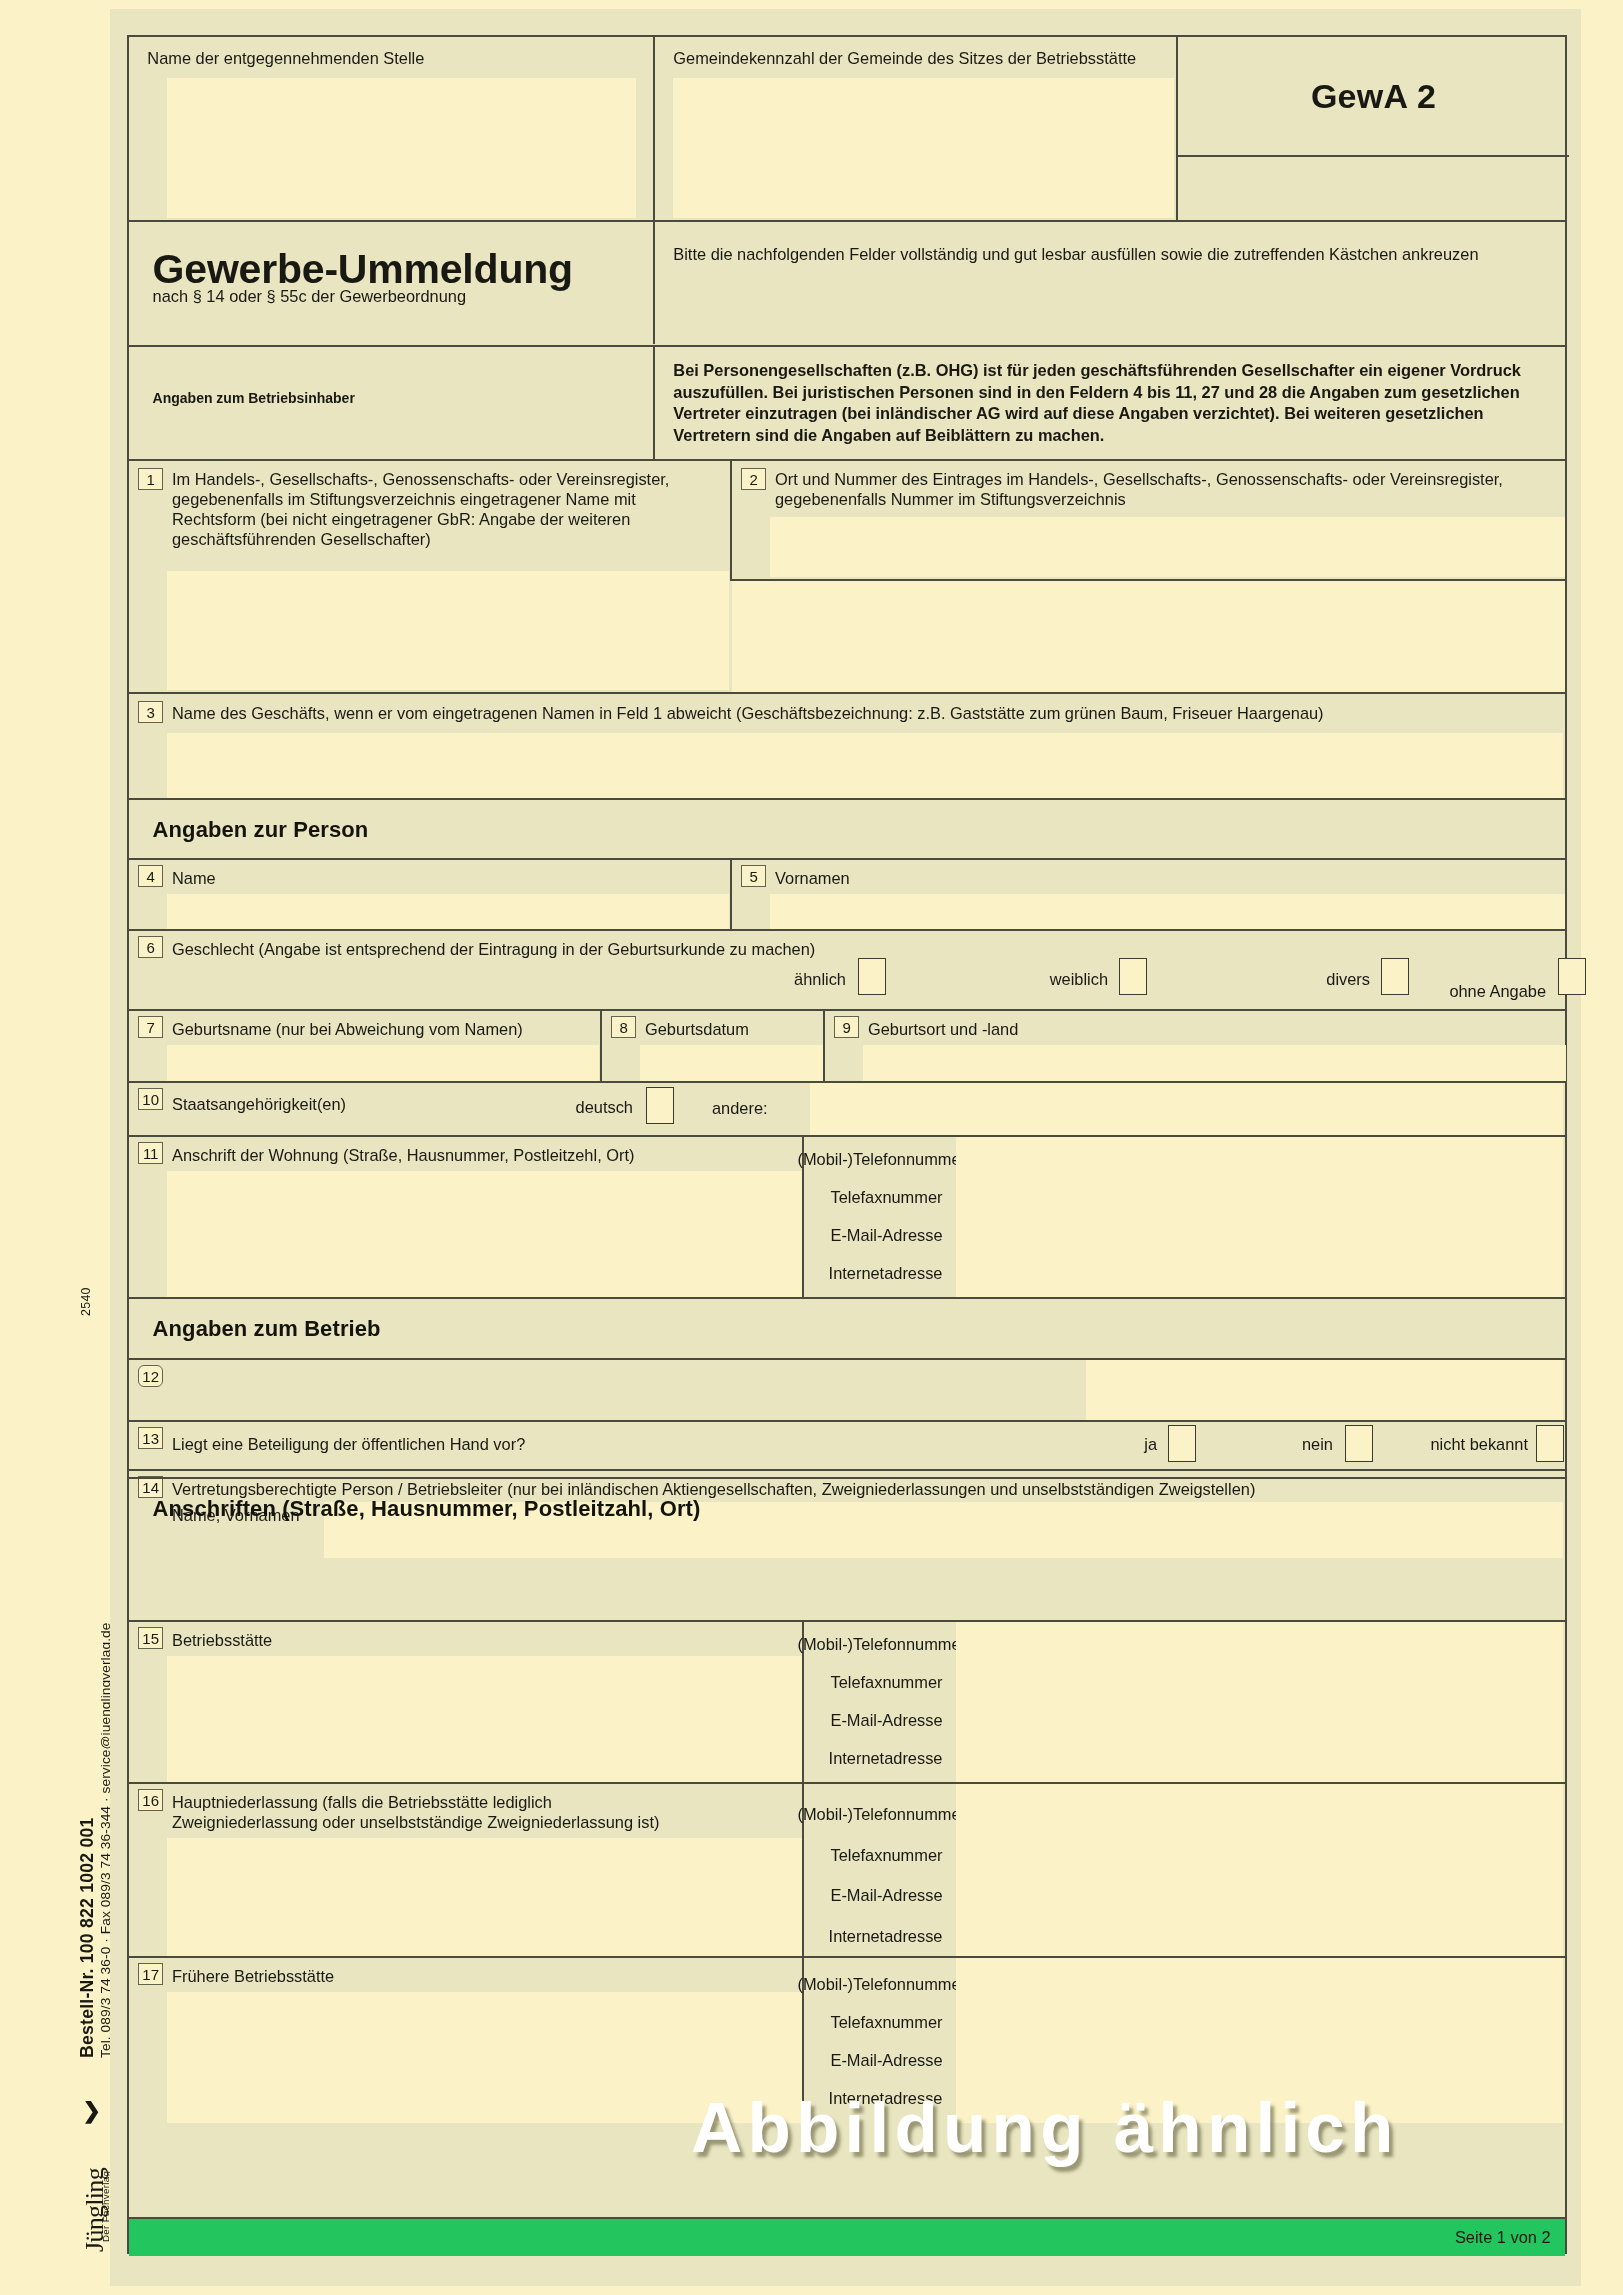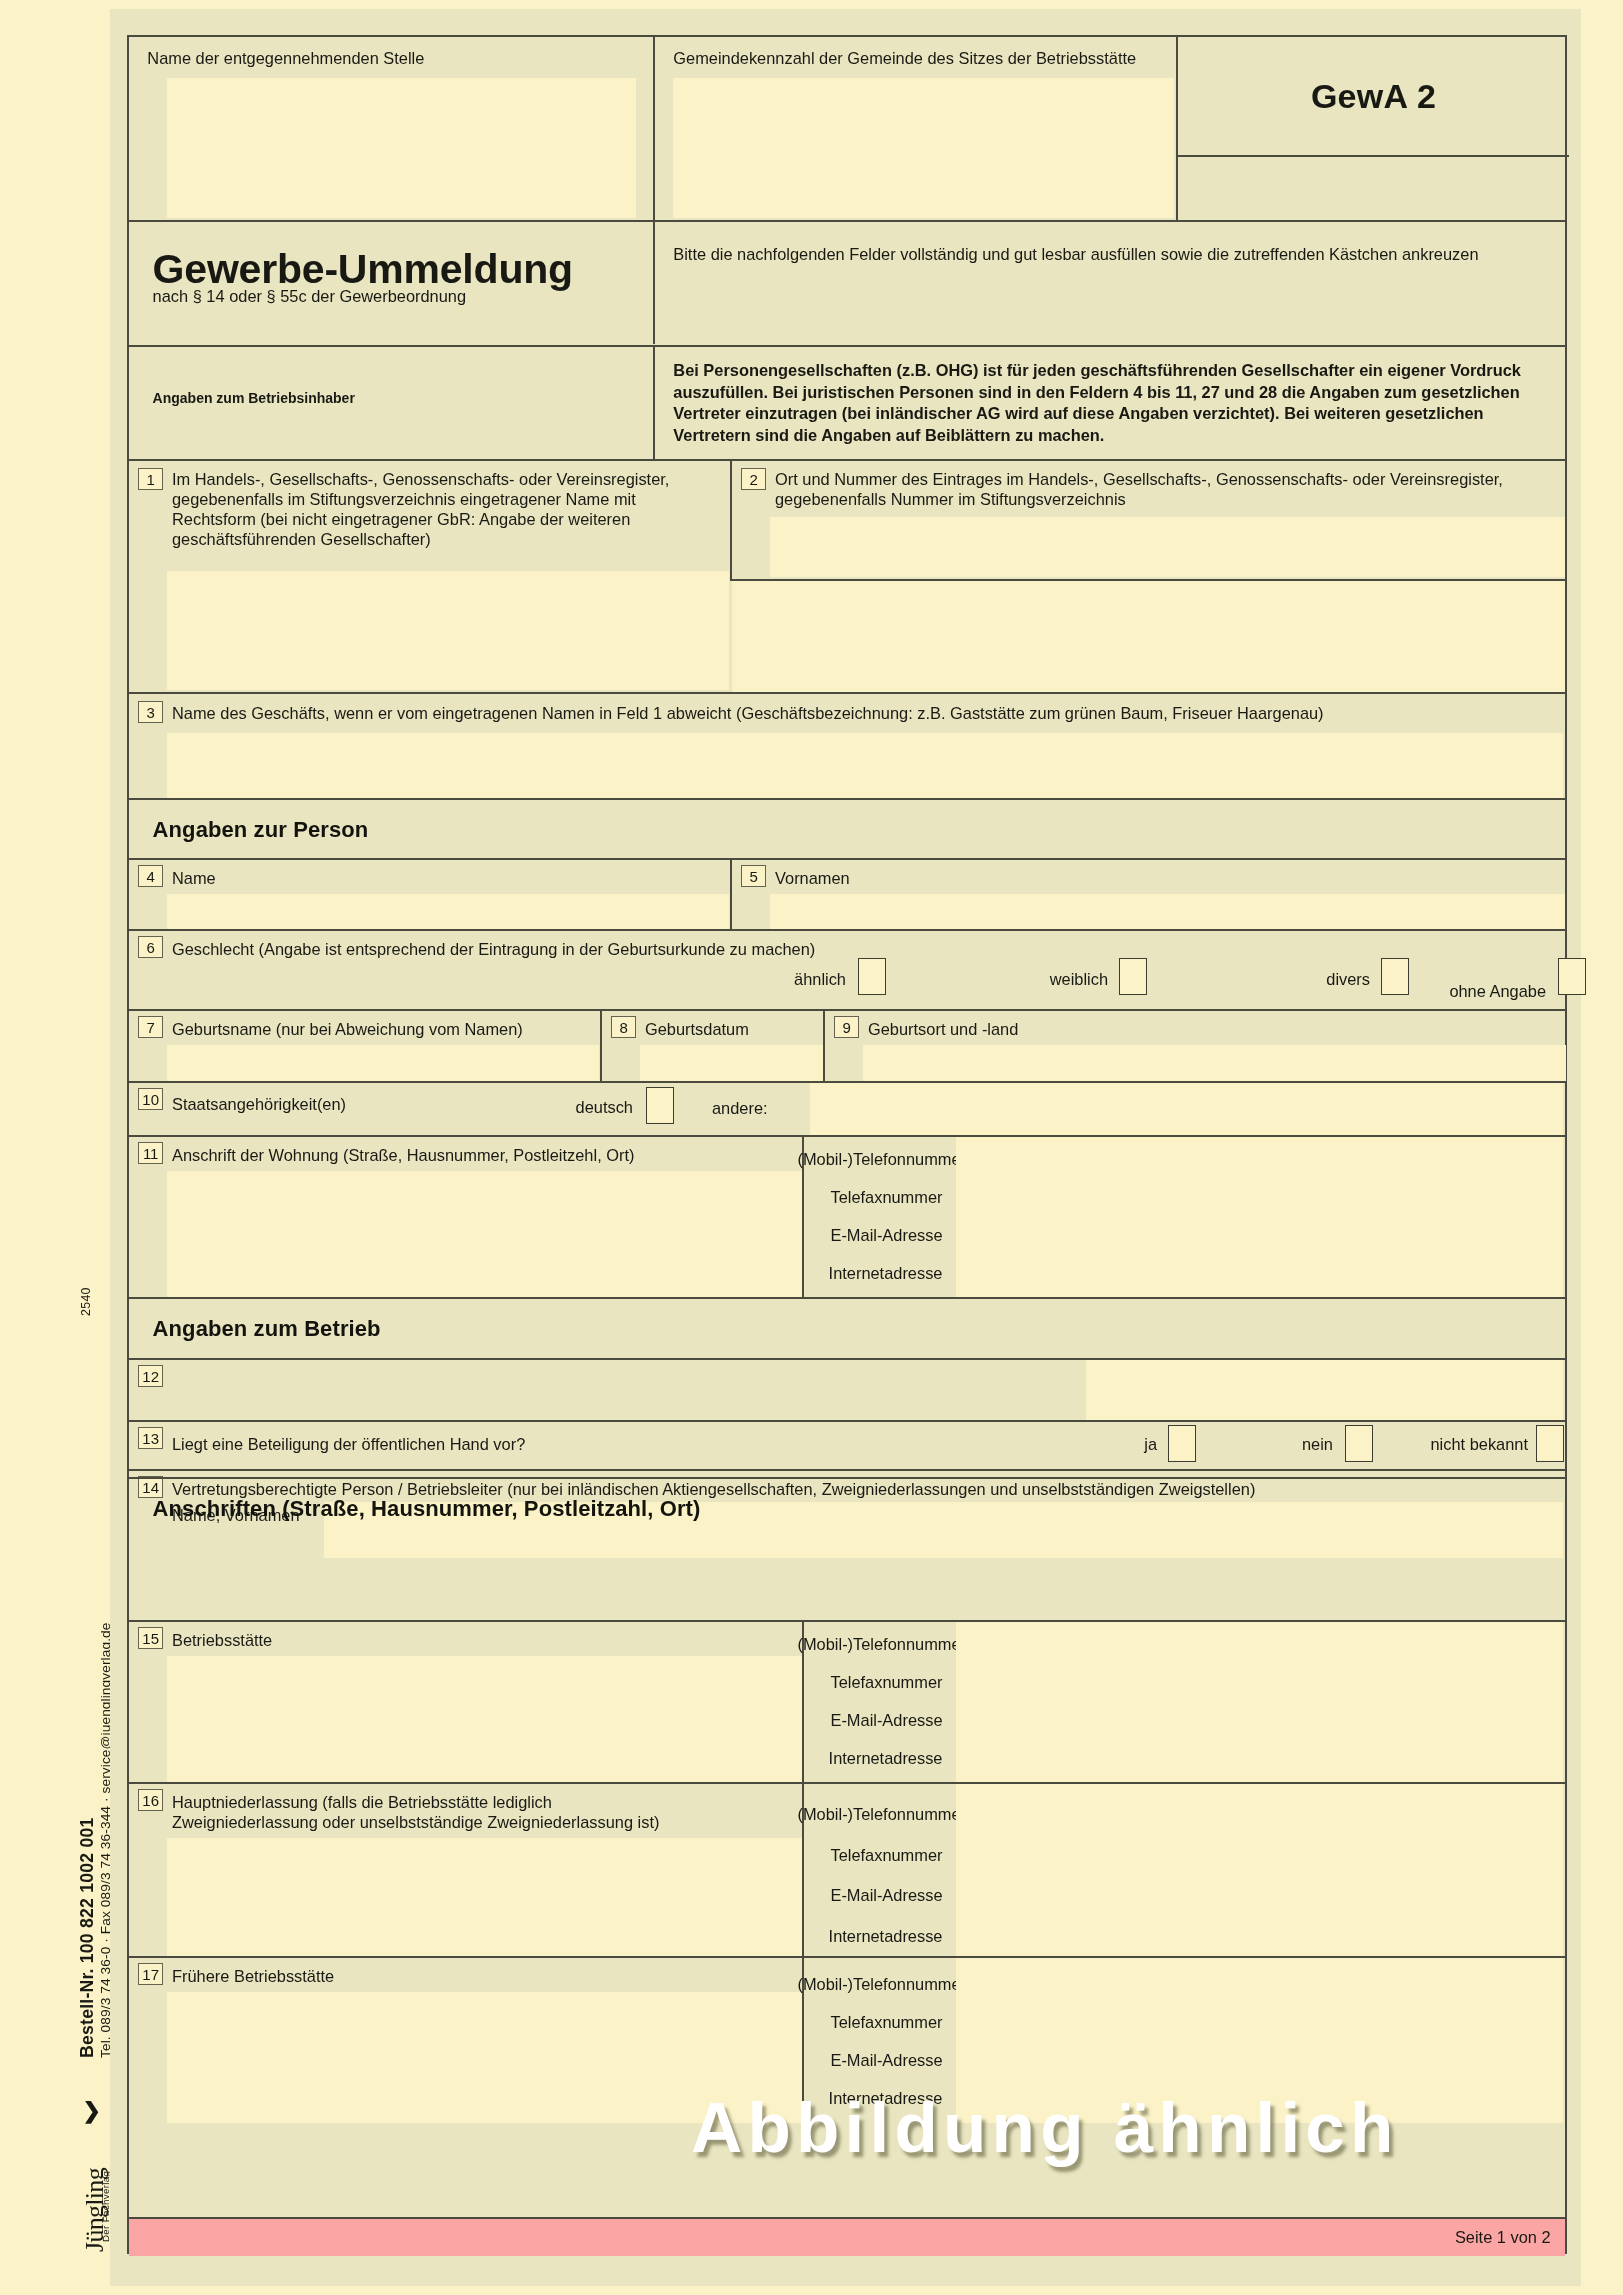--- a/index.html
+++ b/index.html
@@ -99,21 +99,21 @@
     left:691px;top:2087px;
     font-size:71px;
     font-weight:bold;
     letter-spacing:5.2px;
     color:#ffffff;
     text-shadow:3.9px 4.6px 3.3px rgba(90,85,55,.55);
     white-space:nowrap;
     pointer-events:none;
   }
   
-  #footer-bar{position:absolute;left:0;top:2180px;width:1436px;height:37px;border-top:2px solid #4a4a3e;background:#fca5a5;}
+  #footer-bar{position:absolute;left:0;top:2180px;width:1436px;height:37px;border-top:2px solid #4a4a3e;background:#22c55e;}
   #page-no{position:absolute;right:14.4px;top:9.2px;font-size:16.4px;}
 
   
   #sidebar{
     position:absolute;left:63px;top:1021px;
     width:47px;height:1244px;
   }
   .vert{
     position:absolute;
     transform-origin:0 0;
@@ -269,21 +269,21 @@
       <div class="chk-lbl" style="left:-6.5px;top:127px;width:145px;">Internetadresse</div>
     </div>
     <div class="inp" style="left:827px;top:0px;width:607px;height:160px;"></div>
   </div>
 
   <div class="row bt" style="position:absolute;left:0;top:1260px;width:1436px;height:61px;">
     <div class="sec-head" style="left:23.6px;top:17px;">Angaben zum Betrieb</div>
   </div>
 
   <div class="row bt" style="position:absolute;left:0;top:1321px;width:1436px;height:62px;">
-    <div class="num" style="left:9.2px;top:5.2px;">12</div>
+    <div class="num" style="left:9.2px;top:5.2px;border-radius:6px;">12</div>
     <div class="inp" style="left:957px;top:0;width:477px;height:60px;"></div>
   </div>
 
   <div class="row bt" style="position:absolute;left:0;top:1383px;width:1436px;height:49px;">
     <div class="num" style="left:9.2px;top:5.2px;">13</div>
     <div class="lbl" style="left:43px;top:11.8px;">Liegt eine Beteiligung der öffentlichen Hand vor?</div>
     <div class="chk-lbl" style="left:897px;top:13px;width:131px;">ja</div>
     <div class="chk" style="left:1039px;top:2.6px;"></div>
     <div class="chk-lbl" style="left:1073px;top:13px;width:131px;">nein</div>
     <div class="chk" style="left:1216px;top:2.6px;"></div>

